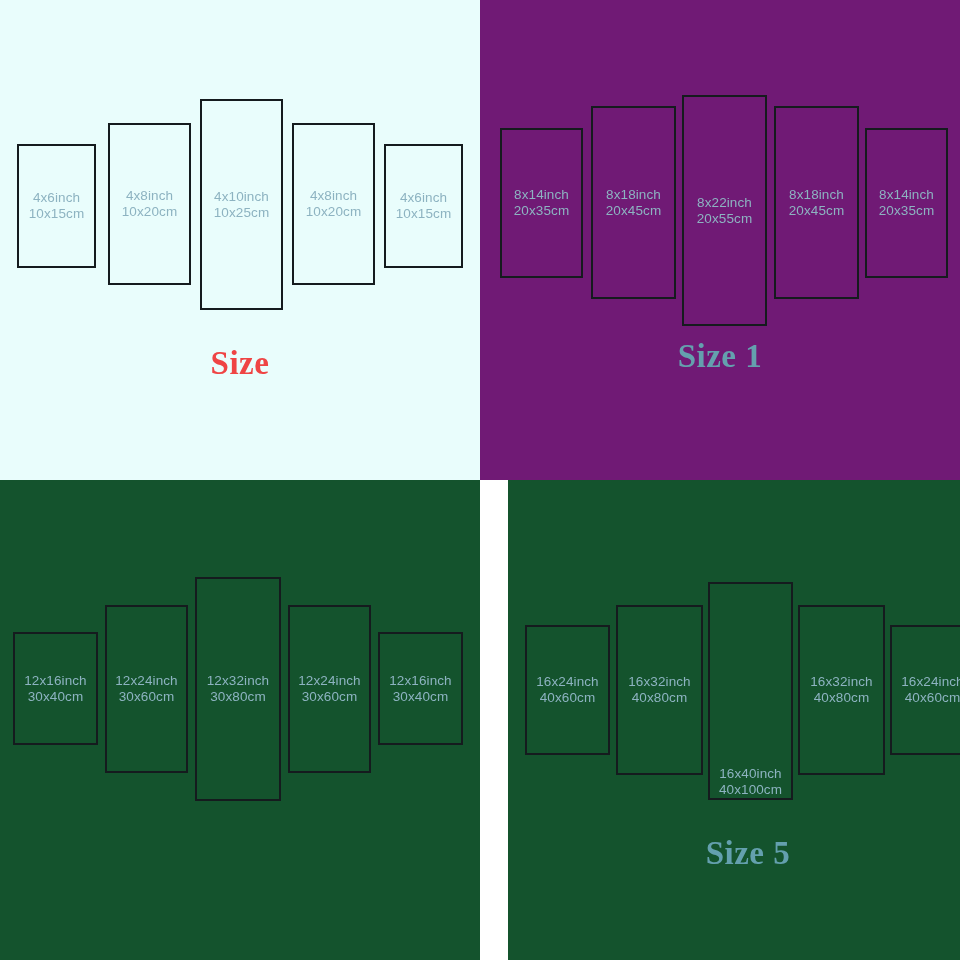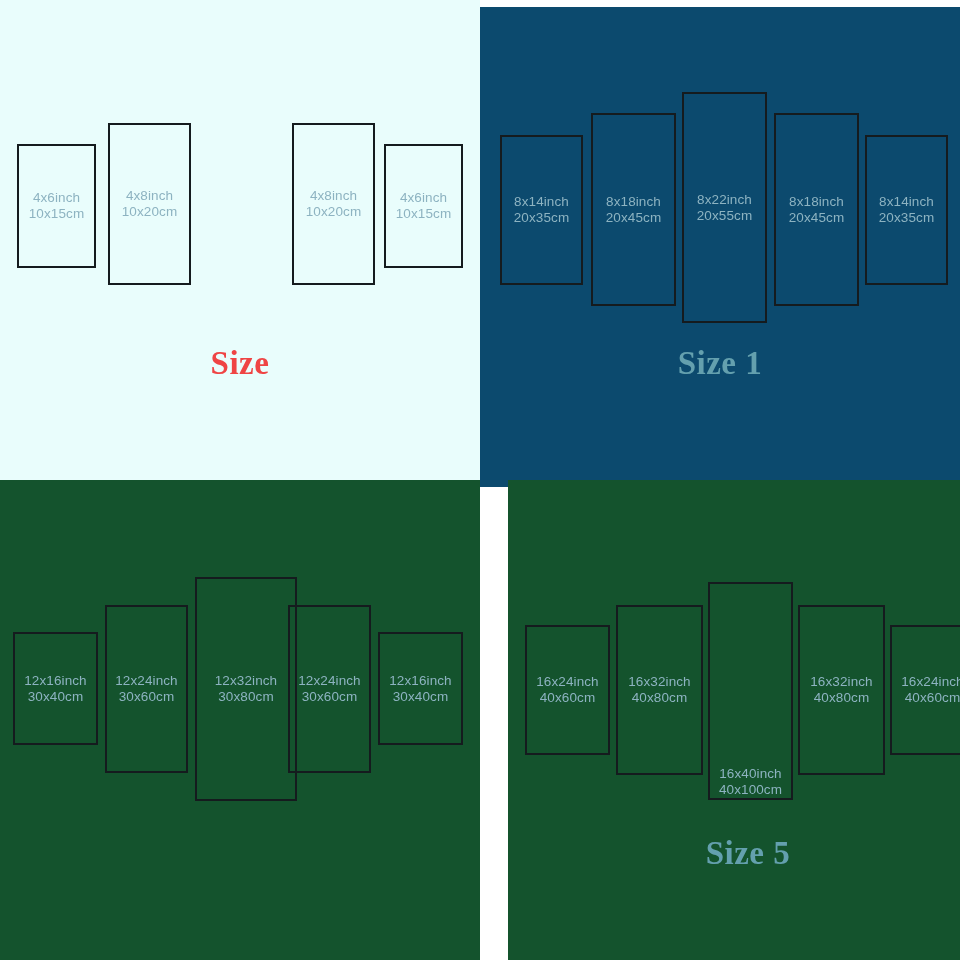--- a/index.html
+++ b/index.html
@@ -71,58 +71,61 @@
 
 <div id="board">
     <div class="quadrant" style="background: rgb(233, 253, 252);">
       <div class="panels">
         <div class="panel" style="left: 17px; top: 144px; width: 79px; height: 124px; border-color: rgb(21, 27, 30);">
           <div class="panel-label" style="color: rgb(141, 179, 193);"><span class="line1">4x6inch</span><span class="line2">10x15cm</span></div>
         </div>
         <div class="panel" style="left: 108px; top: 123px; width: 83px; height: 162px; border-color: rgb(21, 27, 30);">
           <div class="panel-label" style="color: rgb(141, 179, 193);"><span class="line1">4x8inch</span><span class="line2">10x20cm</span></div>
         </div>
+        <div class="panel" style="left: 200px; top: 99px; width: 83px; height: 211px; border-color: rgb(21, 27, 30);">
+          <div class="panel-label" style="color: rgb(141, 179, 193);"><span class="line1">4x10inch</span><span class="line2">10x25cm</span></div>
+        </div>
         <div class="panel" style="left: 292px; top: 123px; width: 83px; height: 162px; border-color: rgb(21, 27, 30);">
           <div class="panel-label" style="color: rgb(141, 179, 193);"><span class="line1">4x8inch</span><span class="line2">10x20cm</span></div>
         </div>
         <div class="panel" style="left: 384px; top: 144px; width: 79px; height: 124px; border-color: rgb(21, 27, 30);">
           <div class="panel-label" style="color: rgb(141, 179, 193);"><span class="line1">4x6inch</span><span class="line2">10x15cm</span></div>
         </div>
       </div>
       <div class="group-title" style="top: 345px; color: #ef4444;">Size</div>
     </div>
-    <div class="quadrant" style="background: #0c4a6e; margin-top: 7px;">
+    <div class="quadrant" style="background: #701a75;">
       <div class="panels">
         <div class="panel" style="left: 20px; top: 128px; width: 83px; height: 150px; border-color: rgb(21, 27, 30);">
           <div class="panel-label" style="color: rgb(141, 179, 193);"><span class="line1">8x14inch</span><span class="line2">20x35cm</span></div>
         </div>
         <div class="panel" style="left: 111px; top: 106px; width: 85px; height: 193px; border-color: rgb(21, 27, 30);">
           <div class="panel-label" style="color: rgb(141, 179, 193);"><span class="line1">8x18inch</span><span class="line2">20x45cm</span></div>
         </div>
-        <div class="panel" style="left: 202px; top: 85px; width: 85px; height: 231px; border-color: rgb(21, 27, 30);">
+        <div class="panel" style="left: 202px; top: 95px; width: 85px; height: 231px; border-color: rgb(21, 27, 30);">
           <div class="panel-label" style="color: rgb(141, 179, 193);"><span class="line1">8x22inch</span><span class="line2">20x55cm</span></div>
         </div>
         <div class="panel" style="left: 294px; top: 106px; width: 85px; height: 193px; border-color: rgb(21, 27, 30);">
           <div class="panel-label" style="color: rgb(141, 179, 193);"><span class="line1">8x18inch</span><span class="line2">20x45cm</span></div>
         </div>
         <div class="panel" style="left: 385px; top: 128px; width: 83px; height: 150px; border-color: rgb(21, 27, 30);">
           <div class="panel-label" style="color: rgb(141, 179, 193);"><span class="line1">8x14inch</span><span class="line2">20x35cm</span></div>
         </div>
       </div>
       <div class="group-title" style="top: 338px; color: rgb(100, 160, 174);">Size 1</div>
     </div>
     <div class="quadrant" style="background: #14532d;">
       <div class="panels">
         <div class="panel" style="left: 13px; top: 152px; width: 85px; height: 113px; border-color: rgb(21, 27, 30);">
           <div class="panel-label" style="color: rgb(141, 179, 193);"><span class="line1">12x16inch</span><span class="line2">30x40cm</span></div>
         </div>
         <div class="panel" style="left: 105px; top: 125px; width: 83px; height: 168px; border-color: rgb(21, 27, 30);">
           <div class="panel-label" style="color: rgb(141, 179, 193);"><span class="line1">12x24inch</span><span class="line2">30x60cm</span></div>
         </div>
-        <div class="panel" style="left: 195px; top: 97px; width: 102px; height: 224px; border-color: rgb(21, 27, 30); align-items: center;">
+        <div class="panel" style="left: 195px; top: 97px; width: 86px; height: 224px; border-color: rgb(21, 27, 30); align-items: center;">
           <div class="panel-label" style="color: rgb(141, 179, 193);"><span class="line1">12x32inch</span><span class="line2">30x80cm</span></div>
         </div>
         <div class="panel" style="left: 288px; top: 125px; width: 83px; height: 168px; border-color: rgb(21, 27, 30);">
           <div class="panel-label" style="color: rgb(141, 179, 193);"><span class="line1">12x24inch</span><span class="line2">30x60cm</span></div>
         </div>
         <div class="panel" style="left: 378px; top: 152px; width: 85px; height: 113px; border-color: rgb(21, 27, 30);">
           <div class="panel-label" style="color: rgb(141, 179, 193);"><span class="line1">12x16inch</span><span class="line2">30x40cm</span></div>
         </div>
       </div>
     </div>

